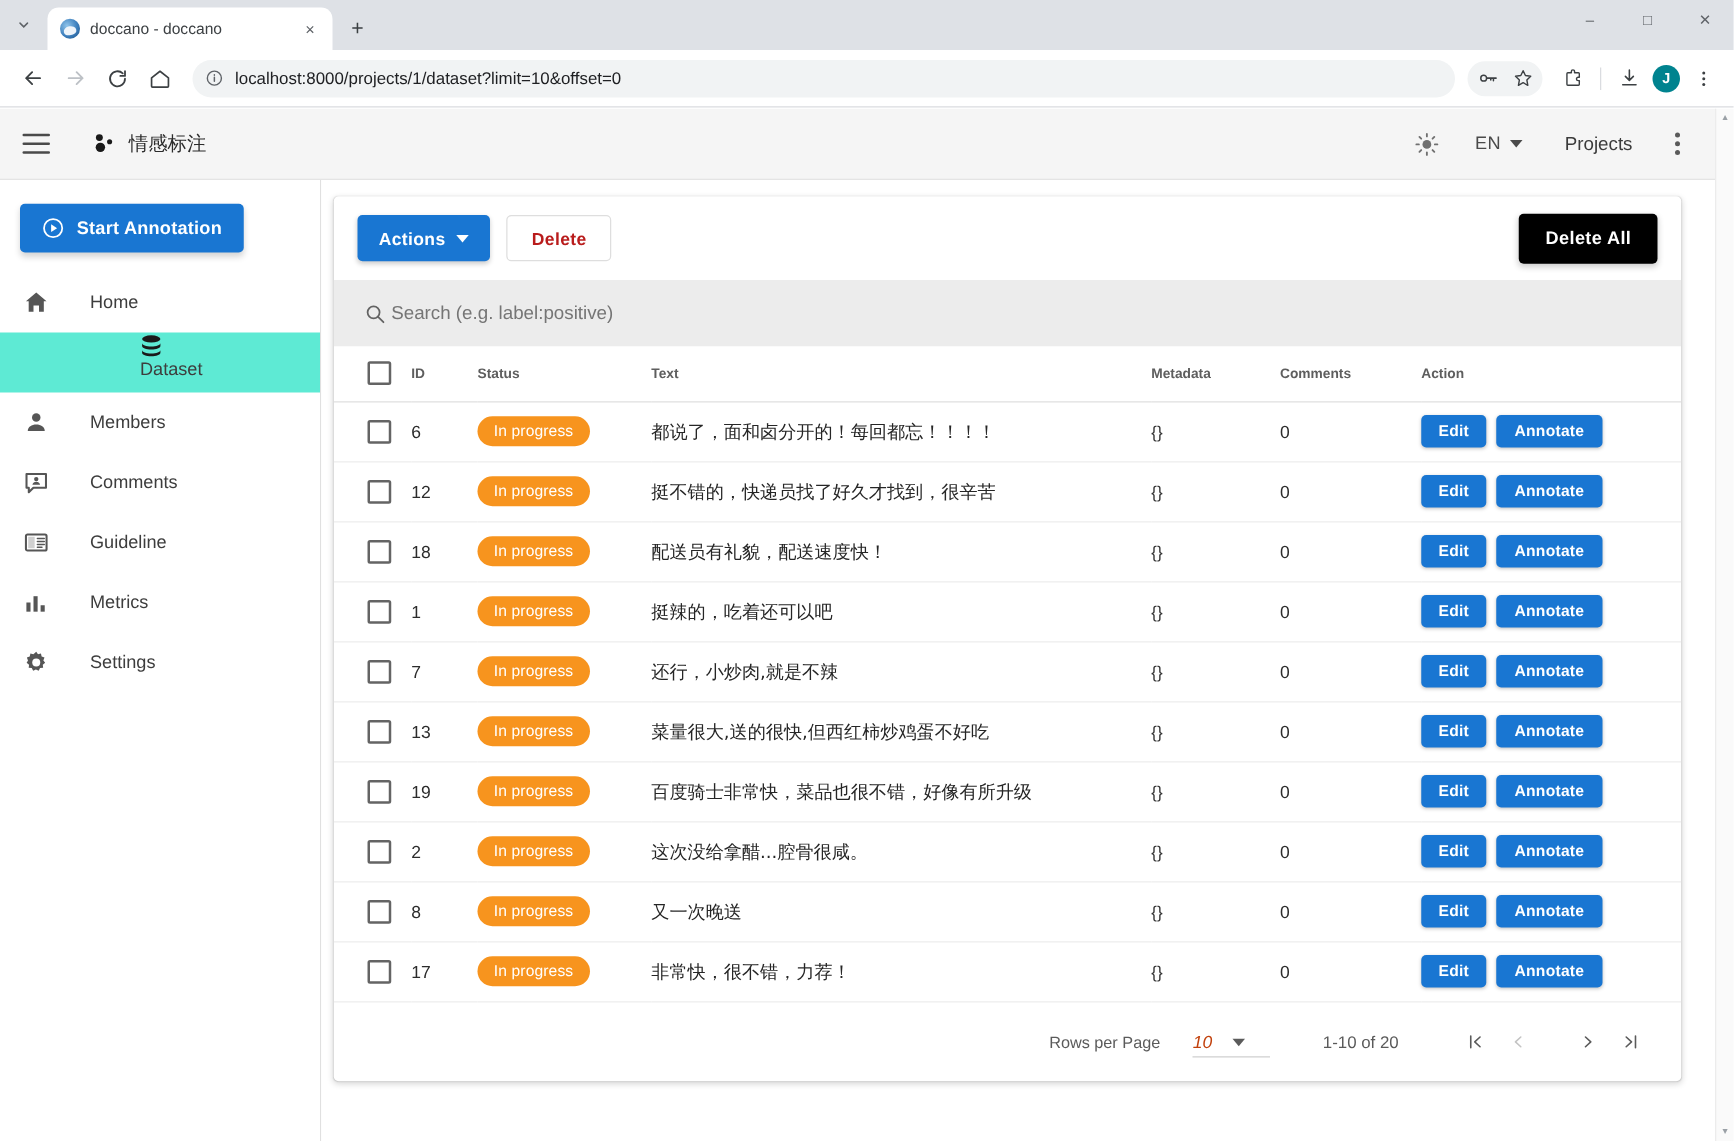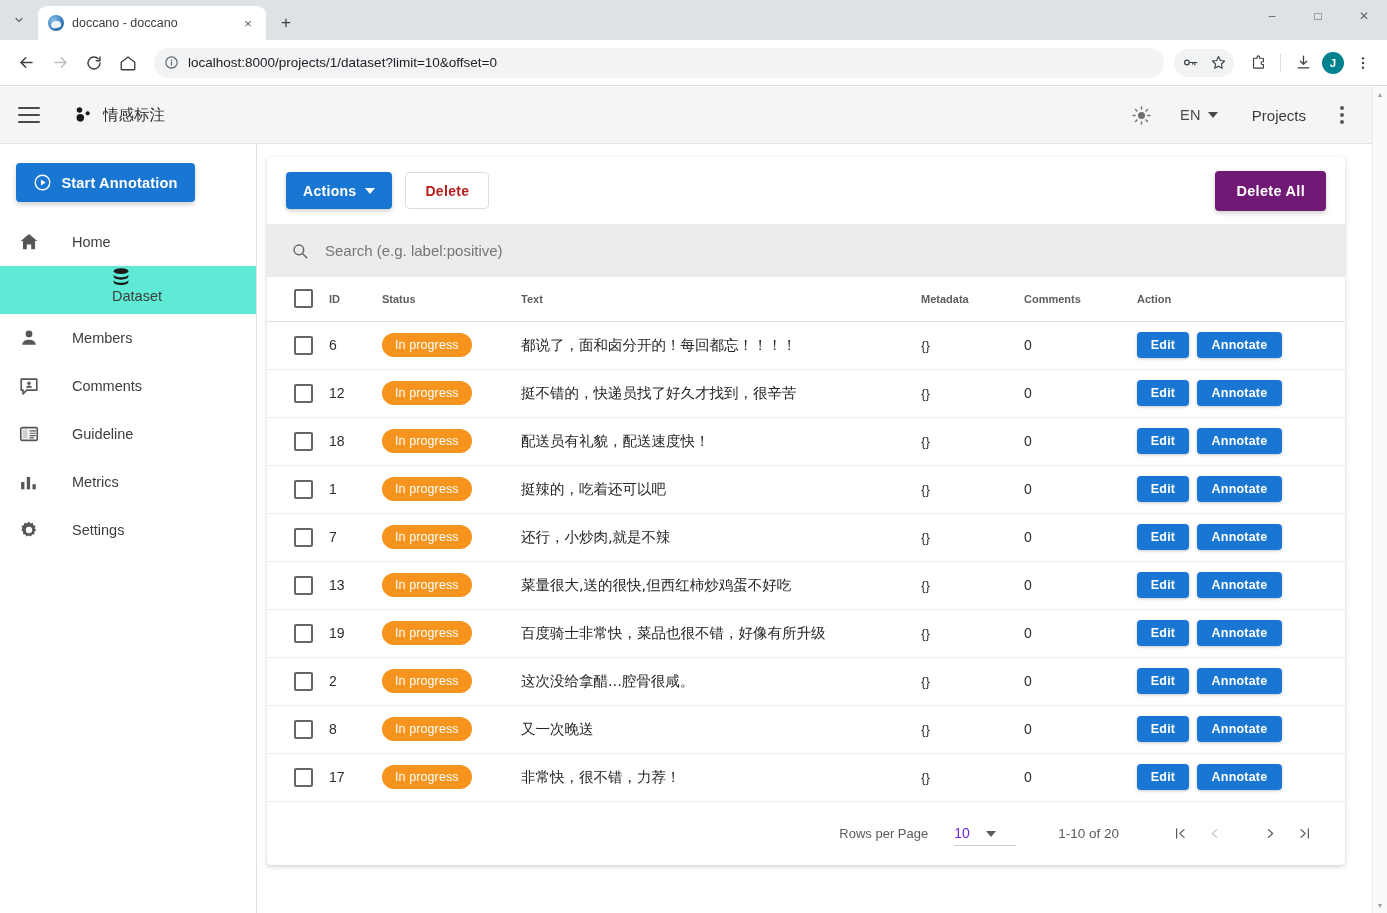--- a/index.html
+++ b/index.html
@@ -133,27 +133,27 @@
     box-shadow:0 2px 5px rgba(0,0,0,.16), 0 0 1px rgba(0,0,0,.12);
     overflow:hidden;
   }
   .card-toolbar{ height:67px; display:flex; align-items:center; padding:0 19px; }
   .btn{ border-radius:4px; font-size:14px; font-weight:700; letter-spacing:.3px;
         display:flex; align-items:center; justify-content:center; }
   .btn-actions{ height:37px; padding:0 17px; background:#1976d2; color:#fff; gap:9px;
     box-shadow:0 2px 4px rgba(0,0,0,.2); }
   .btn-delete{ height:37px; padding:0 19px; margin-left:13px; background:#fff; color:#b91c1c;
     border:1px solid #dedede; font-weight:600; }
-  .btn-delete-all{ height:40px; padding:0 21px; margin-left:auto; background:#701a75; color:#fff;
+  .btn-delete-all{ height:40px; padding:0 21px; margin-left:auto; background:#000000; color:#fff;
     box-shadow:0 2px 5px rgba(0,0,0,.2); font-size:14.5px; }
   .caret{ width:0;height:0;border-left:5px solid transparent;border-right:5px solid transparent;
     border-top:6px solid currentColor; display:inline-block; }
 
   .search-bar{
-    height:53px; background:#ececec; display:flex; align-items:center; padding:0 24px; gap:16px;
+    height:53px; background:#ececec; display:flex; align-items:center; padding:0 24px; gap:4px;
   }
   .search-input{ flex:1; font-size:15px; color:#8d8d8d; background:transparent; border:none; outline:none;
     font-family:inherit; }
 
   table{ width:100%; border-collapse:collapse; table-layout:fixed; }
   thead th{
     font-size:11px; color:#5e5e5e; font-weight:600; text-align:left;
     height:44px; border-bottom:1px solid #e0e0e0; padding:0;
   }
   tbody td{ height:48px; border-bottom:1px solid #ededed; font-size:14px; color:#2c2c2c; padding:0;
@@ -181,21 +181,21 @@
   .btn-edit{ width:52px; }
   .btn-annotate{ width:85px; }
 
   .pagination{
     height:63px; display:flex; align-items:center; justify-content:flex-end;
     padding-right:24px; gap:0; font-size:13px; color:#5b5b5b;
   }
   .rpp-label{ margin-right:26px; }
   .rpp-select{ display:flex; align-items:flex-end; gap:16px; width:62px;
     border-bottom:1px solid #cfcfcf; padding-bottom:4px; margin-bottom:-4px; }
-  .rpp-val{ font-size:14px; color:#6d28d9; }
+  .rpp-val{ font-size:14px; color:#c2410c;font-style:italic; }
   .range{ margin-left:42px; margin-right:44px; font-size:13.5px; }
   .pg-btn{ width:34px;height:34px; display:flex;align-items:center;justify-content:center;
     color:#5b5b5b; font-size:15px; }
   .pg-btn.disabled{ color:#c4c4c4; }
 
   svg{ display:block; }
 </style>
 </head>
 <body>
 

